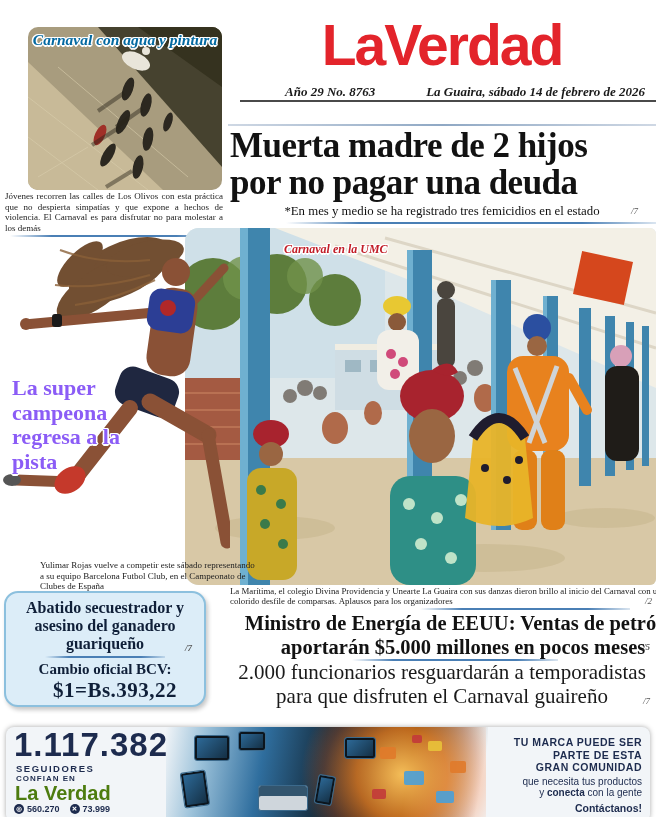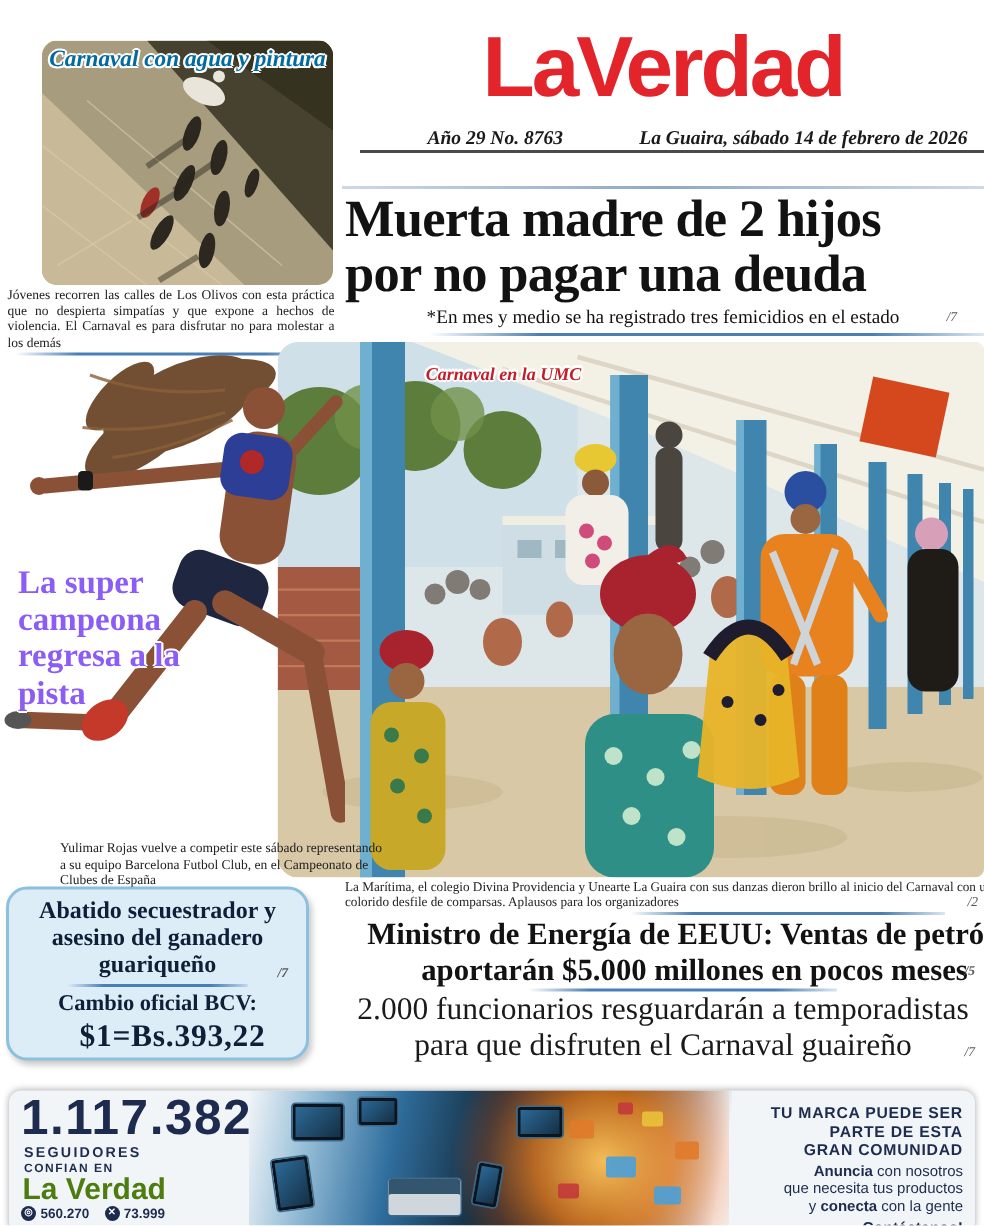--- a/index.html
+++ b/index.html
@@ -342,21 +342,20 @@
 
     </div>
 
     <div class="abs" style="right:8px;top:9px;width:190px;text-align:right;">
       <div style="font-size:10.5px;font-weight:bold;line-height:1.2;letter-spacing:.5px;">
         <div>TU MARCA PUEDE SER</div>
         <div>PARTE DE ESTA</div>
         <div>GRAN COMUNIDAD</div>
       </div>
       <div style="font-size:10px;line-height:1.15;margin-top:2px;">
-        <div><b>Anuncia</b><span> con nosotros</span></div>
         <div>que necesita tus productos</div>
         <div><span>y </span><b>conecta</b><span> con la gente</span></div>
       </div>
       <div style="font-size:10.5px;font-weight:bold;margin-top:3px;">Contáctanos!</div>
 
     </div>
   </div>
 
 </div>
 

